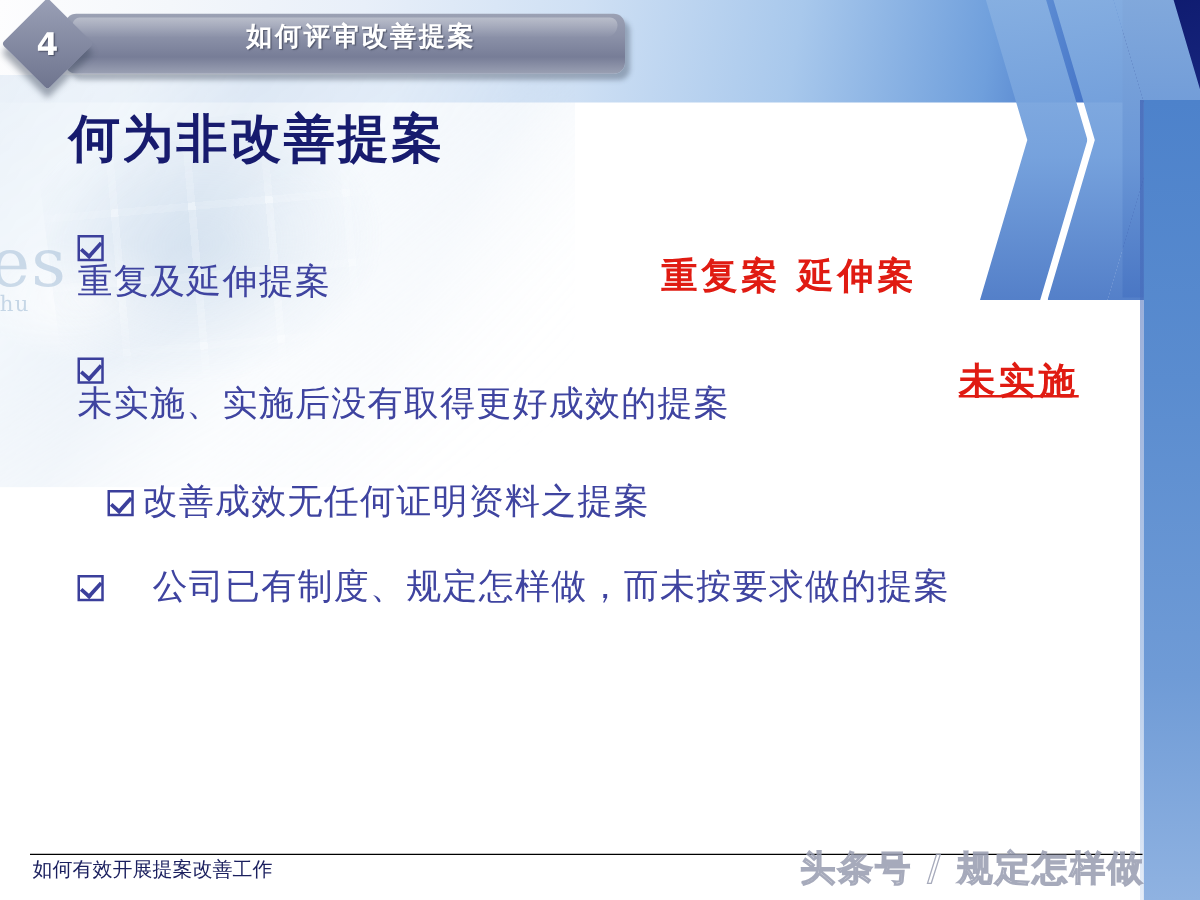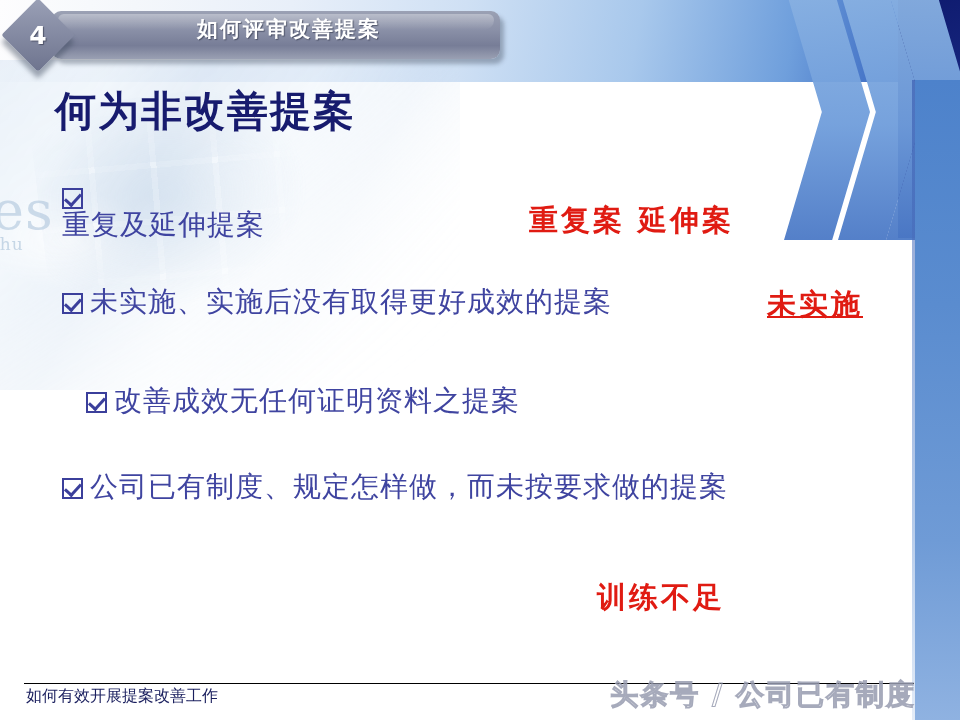--- a/index.html
+++ b/index.html
@@ -219,23 +219,23 @@
     font-family: "DejaVu Serif", "Liberation Serif", serif;
     font-weight: bold;
     font-size: 29px;
     letter-spacing: 3px;
     color: #e01b12;
     white-space: nowrap;
   }
 
   
   .row1 { left: 62px; top: 185px; flex-direction: column; }
-  .row2 { left: 62px; top: 283px; }
+  .row2 { left: 62px; top: 283px; flex-direction: column; }
   .row3 { left: 62px; top: 382px; padding-left: 24px; }
-  .row4 { left: 62px; top: 468px; }
+  .row4 { left: 62px; top: 450px; gap: 32px; }
 
   .note1 { left: 529px; top: 186px; margin-top: 15px; }
   .note2 { left: 767px; top: 285px; text-decoration: underline; }
   .note3 { left: 649px; top: 383px; }
   .note4 { left: 597px; top: 578px; }
 
   
   .footer-rule {
     position: absolute;
     left: 24px; top: 683px;
@@ -306,19 +306,18 @@
     <span class="bullet-text">改善成效无任何证明资料之提案</span>
   </div>
 
   <div class="bullet-row row4">
     <span class="check-box"></span>
     <span class="bullet-text">公司已有制度、规定怎样做，而未按要求做的提案</span>
   </div>
 
   <div class="note-red note1">重复案  延伸案</div>
   <div class="note-red note2">未实施</div>
-  <div class="note-red note4">训练不足</div>
 
   <div class="footer-rule"></div>
   <div class="footer-text">如何有效开展提案改善工作</div>
-  <div class="watermark">头条号 / 公司已有制度</div>
+  <div class="watermark">头条号 / 规定怎样做</div>
 
 </div>
 
 </body></html>

